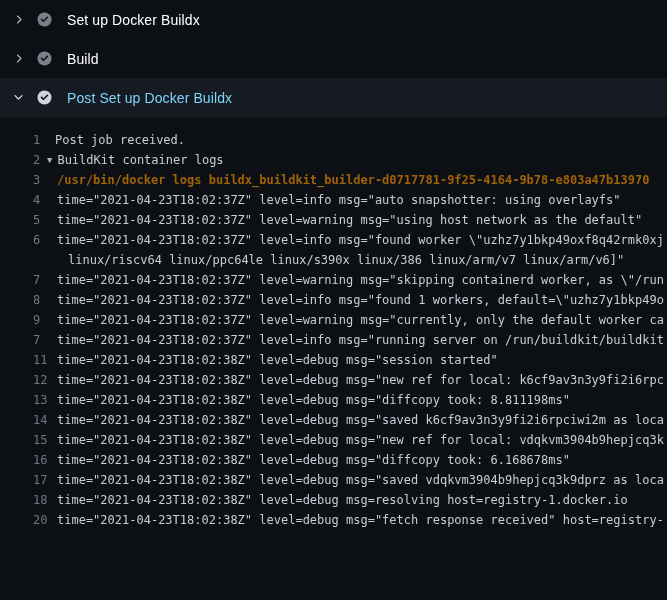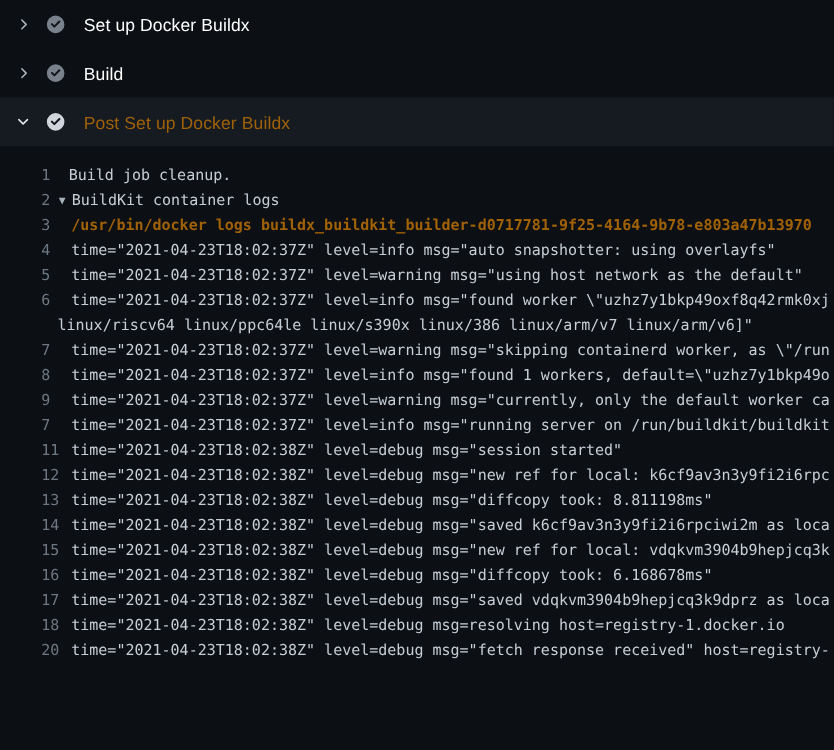--- a/index.html
+++ b/index.html
@@ -19,38 +19,38 @@
     width:14px; height:14px; margin-left:11px; flex:none;
     display:flex; align-items:center; justify-content:center;
   }
   .check {
     width:15px; height:15px; margin-left:12px; flex:none;
     display:flex; align-items:center; justify-content:center;
   }
   .step-label {
     margin-left:15px; font-size:14px; color:#ffffff; letter-spacing:.1px;
   }
-  .step-row.expanded .step-label { color:#a16207; font-weight:500; }
+  .step-row.expanded .step-label { color:#7dd3fc; font-weight:500; }
   
   .log {
     padding-top:13px;
     font-family:"DejaVu Sans Mono", monospace;
     font-size:12px; line-height:20px;
     color:#c6ced6;
   }
   .log-line { position:relative; height:20px; white-space:pre; }
   .ln {
     position:absolute; left:33px; top:0; color:#6e7882;
     cursor:pointer;
   }
   .t-plain   { padding-left:55px; }
   .t-group   { padding-left:47px; cursor:pointer; }
   .t-command { padding-left:57px; color:#a16207; font-weight:bold; }
   .t-child   { padding-left:57px; }
-  .t-cont    { padding-left:46px; }
+  .t-cont    { padding-left:68px; }
   .tri {
     display:inline-block; font-size:9px; color:#a7b1ba;
     margin-right:5px; transform:translateY(-1px);
   }
 </style>
 </head>
 <body>
 
 <div class="steps">
     <div class="step-row">
@@ -90,21 +90,21 @@
       <span class="check">
         <svg width="15" height="15" viewBox="0 0 16 16">
           <circle cx="8" cy="8" r="7.5" fill="#ced5dc"></circle>
           <path d="M11.2 5.6 6.9 9.9 4.8 7.8" stroke="#10141a" stroke-width="1.7" fill="none" stroke-linecap="round" stroke-linejoin="round"></path>
         </svg>
       </span>
       <span class="step-label">Post Set up Docker Buildx</span>
     </div>
   </div>
 <div class="log">
-    <div class="log-line"><span class="ln">1</span><span class="t-plain">Build job cleanup.</span></div>
+    <div class="log-line"><span class="ln">1</span><span class="t-plain">Post job received.</span></div>
     <div class="log-line"><span class="ln">2</span><span class="t-group"><span class="tri">▼</span><span>BuildKit container logs</span></span></div>
     <div class="log-line"><span class="ln">3</span><span class="t-command">/usr/bin/docker logs buildx_buildkit_builder-d0717781-9f25-4164-9b78-e803a47b13970</span></div>
     <div class="log-line"><span class="ln">4</span><span class="t-child">time="2021-04-23T18:02:37Z" level=info msg="auto snapshotter: using overlayfs"</span></div>
     <div class="log-line"><span class="ln">5</span><span class="t-child">time="2021-04-23T18:02:37Z" level=warning msg="using host network as the default"</span></div>
     <div class="log-line"><span class="ln">6</span><span class="t-child">time="2021-04-23T18:02:37Z" level=info msg="found worker \"uzhz7y1bkp49oxf8q42rmk0xj</span></div>
     <div class="log-line"><span class="ln"></span><span class="t-cont">linux/riscv64 linux/ppc64le linux/s390x linux/386 linux/arm/v7 linux/arm/v6]"</span></div>
     <div class="log-line"><span class="ln">7</span><span class="t-child">time="2021-04-23T18:02:37Z" level=warning msg="skipping containerd worker, as \"/run</span></div>
     <div class="log-line"><span class="ln">8</span><span class="t-child">time="2021-04-23T18:02:37Z" level=info msg="found 1 workers, default=\"uzhz7y1bkp49o</span></div>
     <div class="log-line"><span class="ln">9</span><span class="t-child">time="2021-04-23T18:02:37Z" level=warning msg="currently, only the default worker ca</span></div>
     <div class="log-line"><span class="ln">7</span><span class="t-child">time="2021-04-23T18:02:37Z" level=info msg="running server on /run/buildkit/buildkit</span></div>

